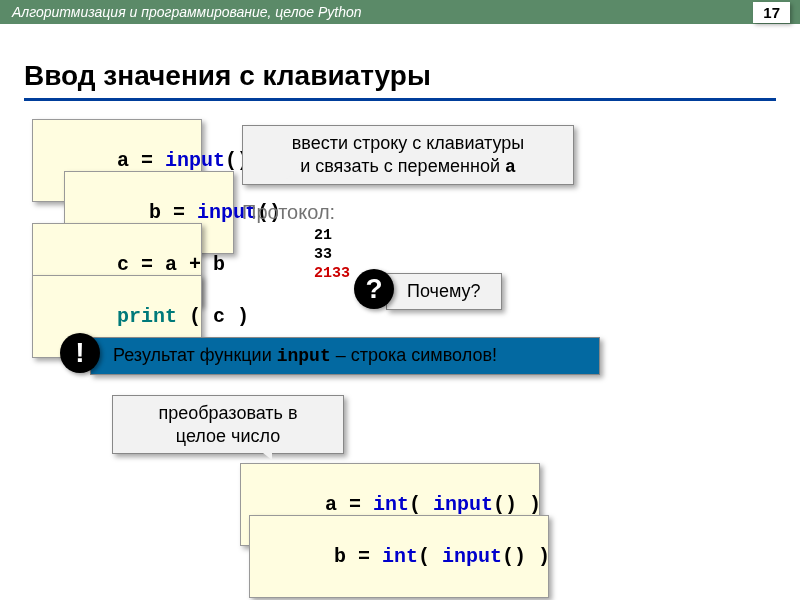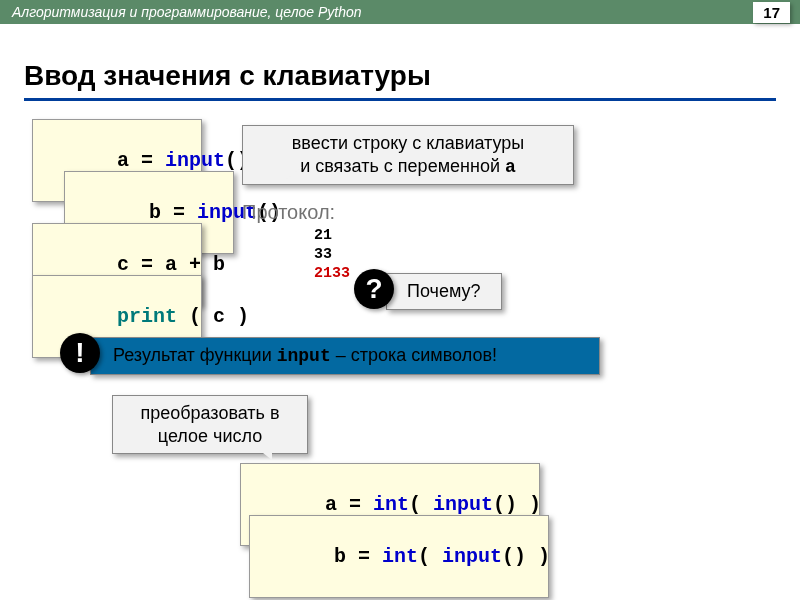--- a/index.html
+++ b/index.html
@@ -164,21 +164,21 @@
       <span>Почему?</span>
     </div>
 
     <div class="badge" style="left:36px; top:232px;">
       <span>!</span>
     </div>
     <div class="callout callout-lilac" style="left:66px; top:236px; width:510px; text-align:left; padding-left:22px;">
       <span>Результат функции </span><span class="mono" style="font-weight:bold;">input</span><span> – строка символов!</span>
     </div>
 
-    <div class="callout" style="left:88px; top:294px; width:196px;">
+    <div class="callout" style="left:88px; top:294px; width:232px;">
       <div>преобразовать в</div>
       <div>целое число</div>
     </div>
     <div class="callout-tail" style="left:230px; top:345px; border-top:14px solid #f2f2f2; border-left:18px solid transparent;"></div>
 
     <div class="code-box" style="left:216px; top:362px; width:300px;">
       <span>a</span><span> = </span><span class="kw-blue">int</span><span>( </span><span class="kw-blue">input</span><span>()</span><span> )</span>
     </div>
 
     <div class="code-box" style="left:216px; top:414px; width:300px;margin-left:9px;">

